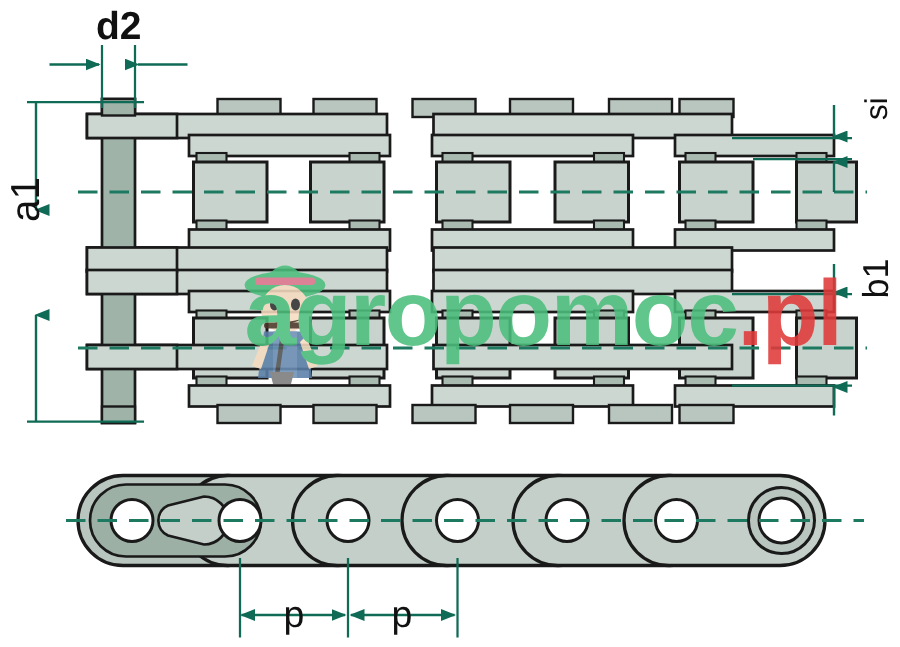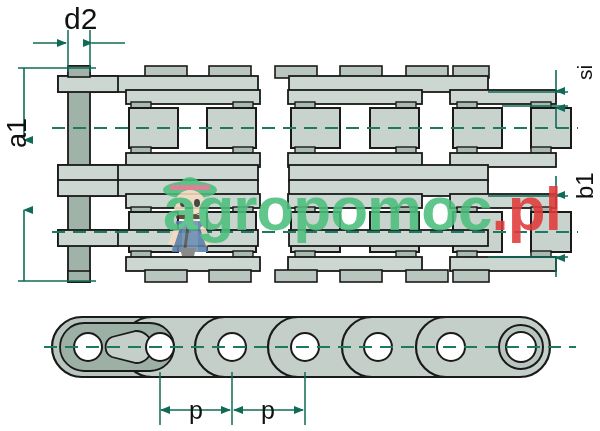--- a/index.html
+++ b/index.html
@@ -25,21 +25,21 @@
   }
   .dimlabel {
     position: absolute;
     color: #111111;
     font-family: "Liberation Sans", sans-serif;
     font-weight: 400;
     line-height: 1;
     white-space: nowrap;
     user-select: none;
   }
-  #lbl-d2 { left: 64px; top: 4px; font-size: 30px; }
+  #lbl-d2 { left: 64px; top: 4px; font-size: 26px; font-weight: bold; }
   #lbl-a1 { left: 4px; top: 148px; font-size: 27px; transform: rotate(-90deg); transform-origin: left top; }
   #lbl-si { left: 574px; top: 80px; font-size: 21px; transform: rotate(-90deg); transform-origin: left top; }
   #lbl-b1 { left: 573px; top: 199px; font-size: 24px; transform: rotate(-90deg); transform-origin: left top; }
   #lbl-p1 { left: 189px; top: 398px; font-size: 25px; }
   #lbl-p2 { left: 261px; top: 398px; font-size: 25px; }
 </style>
 </head>
 <body>
 
 <div id="stage">

